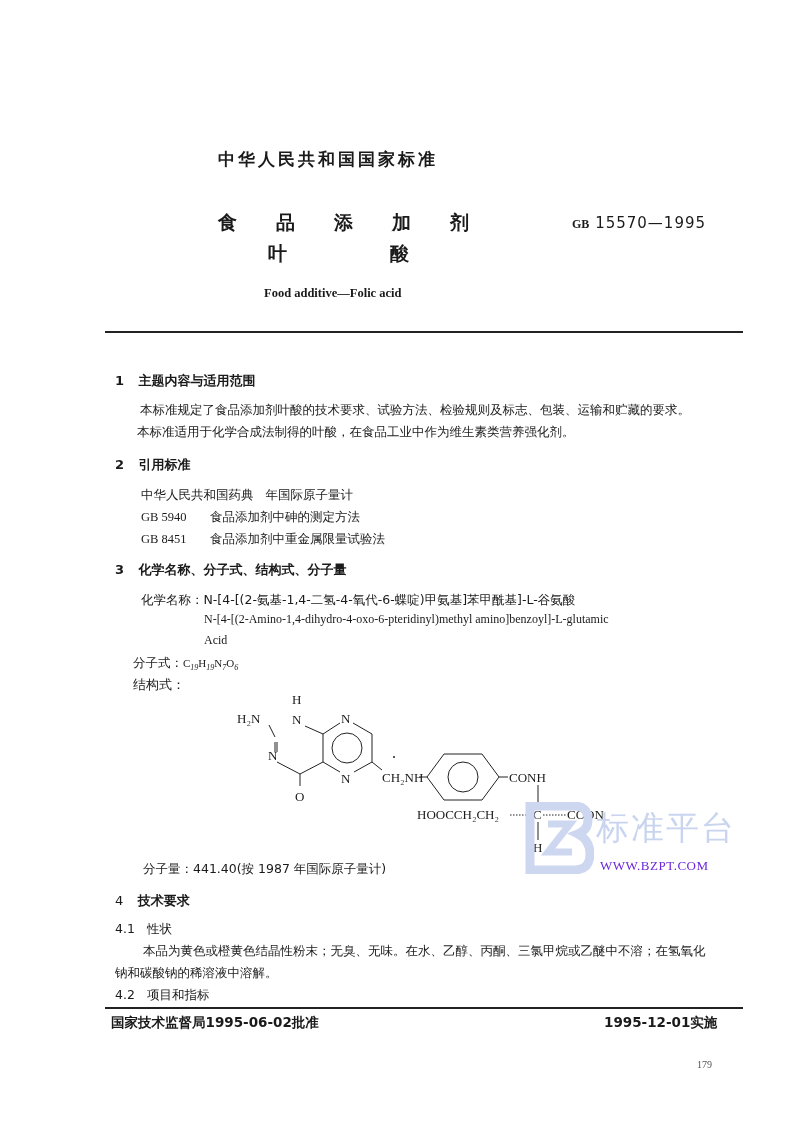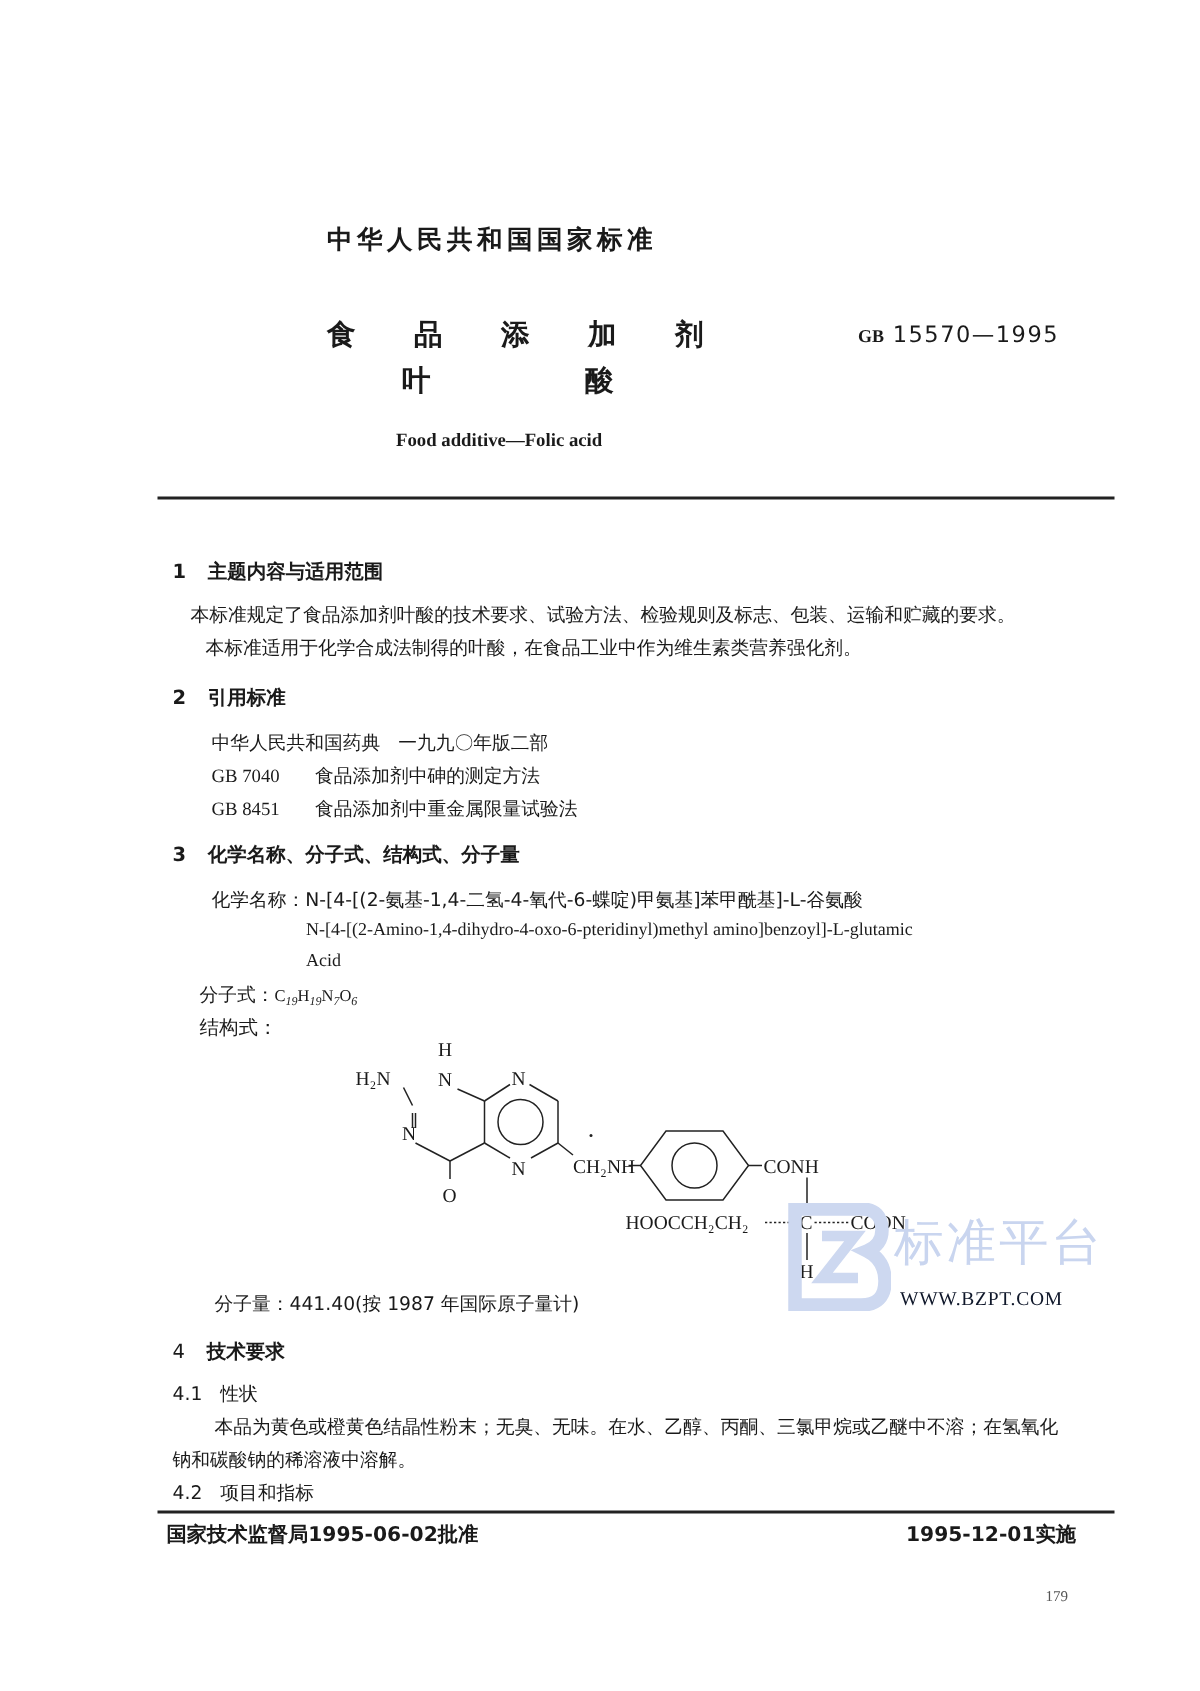--- a/index.html
+++ b/index.html
@@ -17,21 +17,21 @@
   .gb { left: 572px; top: 214px; font-size: 15px; letter-spacing: 1px; }
   .gb small { font-size: 12px; letter-spacing: 0; }
   .en-title { left: 264px; top: 286px; font-size: 12.5px; font-weight: bold; }
   .rule { position: absolute; left: 105px; width: 638px; height: 1.5px; background: #222; }
   .sec { font-size: 13px; }
   .body { font-size: 12.5px; font-family: "DejaVu Sans", "Liberation Sans", sans-serif; }
   .ref { font-size: 12.5px; }
   .watermark { position: absolute; left: 524px; top: 802px; width: 220px; height: 80px; }
   .wm-text { position: absolute; left: 72px; top: 4px; font-size: 33px; color: #c9d5ef;
              font-family: Liberation Sans, sans-serif; letter-spacing: 2px; }
-  .wm-url { position: absolute; left: 76px; top: 56px; font-size: 13px; color: #0f172a;
+  .wm-url { position: absolute; left: 76px; top: 56px; font-size: 13px; color: #6d28d9;
             font-family: "Liberation Serif", serif; letter-spacing: 0.5px; }
   .page-no { left: 697px; top: 1059px; font-size: 10px; color: #555; }
   sub { font-size: 8px; font-style: italic; }
   .struct { position: absolute; left: 220px; top: 690px; width: 420px; height: 170px; }
 </style>
 </head>
 <body>
 
 <div class="abs sans-b national">中华人民共和国国家标准</div>
 
@@ -48,33 +48,33 @@
 </div>
 
 <div class="abs serif en-title">Food additive—Folic acid</div>
 
 <div class="rule" style="top:331px;"></div>
 
 <div class="abs sans-b sec" style="left:115px; top:372px;">
   <span>1</span>
   <span style="margin-left:10px;">主题内容与适用范围</span>
 </div>
-<div class="abs body" style="left:127px; top:402px;">本标准规定了食品添加剂叶酸的技术要求、试验方法、检验规则及标志、包装、运输和贮藏的要求。</div>
+<div class="abs body" style="left:140px; top:402px;">本标准规定了食品添加剂叶酸的技术要求、试验方法、检验规则及标志、包装、运输和贮藏的要求。</div>
 <div class="abs body" style="left:137px; top:424px;">本标准适用于化学合成法制得的叶酸，在食品工业中作为维生素类营养强化剂。</div>
 
 <div class="abs sans-b sec" style="left:115px; top:456px;">
   <span>2</span>
   <span style="margin-left:10px;">引用标准</span>
 </div>
 <div class="abs ref body" style="left:141px; top:487px;">
   <span>中华人民共和国药典</span>
-  <span style="margin-left:8px;">一九九〇年版二部</span>
+  <span style="margin-left:8px;">年国际原子量计</span>
 </div>
 <div class="abs ref" style="left:141px; top:509px;">
-  <span class="serif" style="display:inline-block;width:65px;">GB 7040</span>
+  <span class="serif" style="display:inline-block;width:65px;">GB 5940</span>
   <span class="sans">食品添加剂中砷的测定方法</span>
 </div>
 <div class="abs ref" style="left:141px; top:531px;">
   <span class="serif" style="display:inline-block;width:65px;">GB 8451</span>
   <span class="sans">食品添加剂中重金属限量试验法</span>
 </div>
 
 <div class="abs sans-b sec" style="left:115px; top:561px;">
   <span>3</span>
   <span style="margin-left:10px;">化学名称、分子式、结构式、分子量</span>

